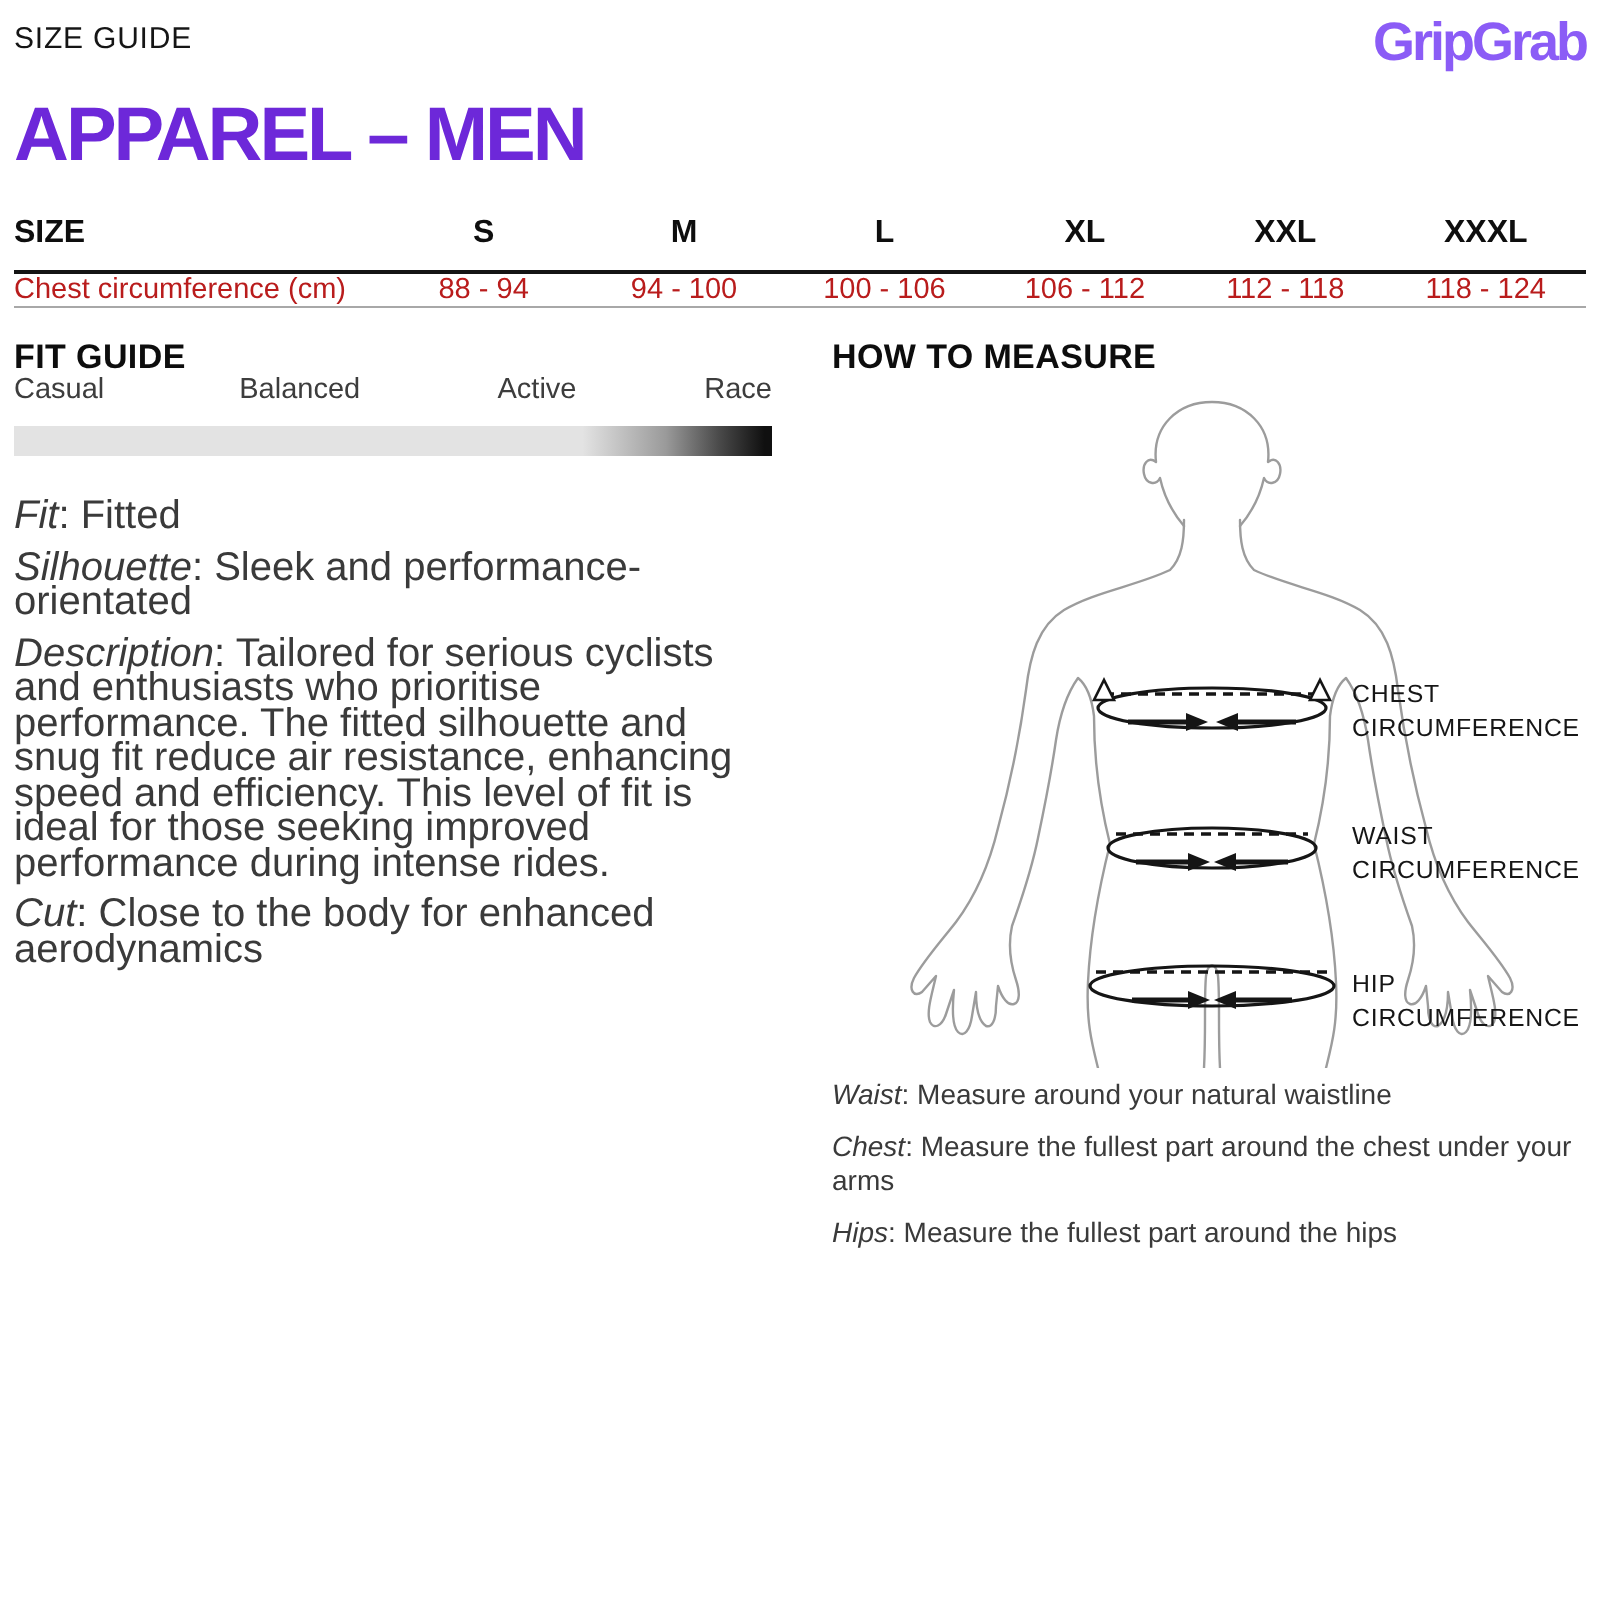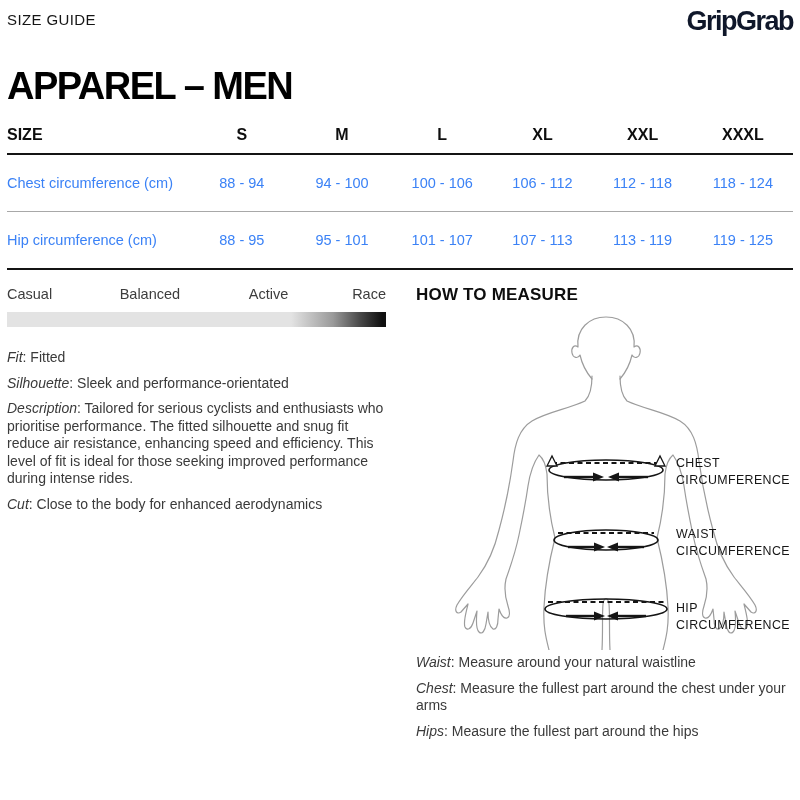--- a/index.html
+++ b/index.html
@@ -7,36 +7,36 @@
   body {
     width:800px; height:800px; overflow:hidden;
     font-family:"Liberation Sans", sans-serif;
     color:#1a1a1a;
   }
   .page { width:800px; height:564px; padding:8px 7px 0 7px; background:#fff; }
 
   
   .topbar { display:flex; justify-content:space-between; align-items:flex-start; height:32px; }
   .size-guide-label { font-size:15px; font-weight:500; letter-spacing:.4px; color:#151515; padding-top:3px; }
-  .brand-logo { font-size:27px; font-weight:800; letter-spacing:-1.5px; color:#0f172a; line-height:1; }
+  .brand-logo { font-size:27px; font-weight:800; letter-spacing:-1.5px; color:#8b5cf6; line-height:1; }
 
   
-  .page-title { margin-top:27px; font-size:38px; font-weight:800; letter-spacing:-1.5px; color:#000000; line-height:1; }
+  .page-title { margin-top:9px; font-size:38px; font-weight:800; letter-spacing:-1.5px; color:#6d28d9; line-height:1; }
 
   
   table.size-table { width:100%; border-collapse:collapse; margin-top:14px; }
   .size-table th {
     font-size:16px; font-weight:700; color:#0e0e0e; text-align:center;
     padding:7px 0 9px 0; border-bottom:2.5px solid #141414;
   }
   .size-table th.first { text-align:left; width:23.5%;margin-left:20px; }
   .size-table th.col { width:12.75%; }
   .size-table td {
-    font-size:14.5px; color:#3b82f6; text-align:center;
-    padding:20px 0; border-bottom:1px solid #a8a8a8;
+    font-size:14.5px; color:#b91c1c; text-align:center;
+    padding:0 0; border-bottom:1px solid #a8a8a8;
   }
   .size-table td.row-label { text-align:left; }
   .size-table tr.section-end td { border-bottom:2.5px solid #141414; }
 
   
   .columns { display:flex; margin-top:16px; gap:30px; }
   .col-left  { width:379px; flex:0 0 379px; }
   .col-right { flex:1; min-width:0; }
   h2.section-title { font-size:17px; font-weight:800; letter-spacing:.2px; color:#0d0d0d; line-height:1; }
 
@@ -45,21 +45,21 @@
   .fit-scale-labels span { position:absolute; top:0; white-space:nowrap; }
   .lbl-casual { left:0; }
   .lbl-balanced { left:37.7%; transform:translateX(-50%); }
   .lbl-active { left:69%; transform:translateX(-50%); }
   .lbl-race { right:0; }
   .fit-gradient-bar {
     margin-top:10px; height:15px; width:100%;
     background:linear-gradient(90deg,#e3e3e3 0%,#e3e3e3 75%,#9a9a9a 86%,#4a4a4a 93%,#101010 99%);
   }
   .details { margin-top:22px; }
-  .details p { font-size:14px; line-height:17.5px; color:#3a3a3a; margin-bottom:8px; }
+  .details p { font-size:20px; line-height:17.5px; color:#3a3a3a; margin-bottom:8px; }
   .details i { font-style:italic; }
 
   
   .diagram-wrap { margin-top:7px; }
   .instructions p { font-size:14px; line-height:17.5px; color:#3a3a3a; margin-bottom:8px; }
   .instructions i { font-style:italic; }
   svg text.diagram-label {
     font-family:"Liberation Sans", sans-serif;
     font-size:12.4px; font-weight:500; letter-spacing:.4px; fill:#161616;
   }
@@ -91,35 +91,27 @@
     <tbody>
       <tr>
         <td class="row-label">Chest circumference (cm)</td>
         <td>88 - 94</td>
         <td>94 - 100</td>
         <td>100 - 106</td>
         <td>106 - 112</td>
         <td>112 - 118</td>
         <td>118 - 124</td>
       </tr>
-      <tr class="section-end">
-        <td class="row-label">Hip circumference (cm)</td>
-        <td>88 - 95</td>
-        <td>95 - 101</td>
-        <td>101 - 107</td>
-        <td>107 - 113</td>
-        <td>113 - 119</td>
-        <td>119 - 125</td>
-      </tr>
     </tbody>
   </table>
 
   <div class="columns">
 
     <div class="col-left">
+      <h2 class="section-title">FIT GUIDE</h2>
 
       <div class="fit-scale-labels">
         <span class="lbl-casual">Casual</span>
         <span class="lbl-balanced">Balanced</span>
         <span class="lbl-active">Active</span>
         <span class="lbl-race">Race</span>
       </div>
       <div class="fit-gradient-bar"></div>
 
       <div class="details">

